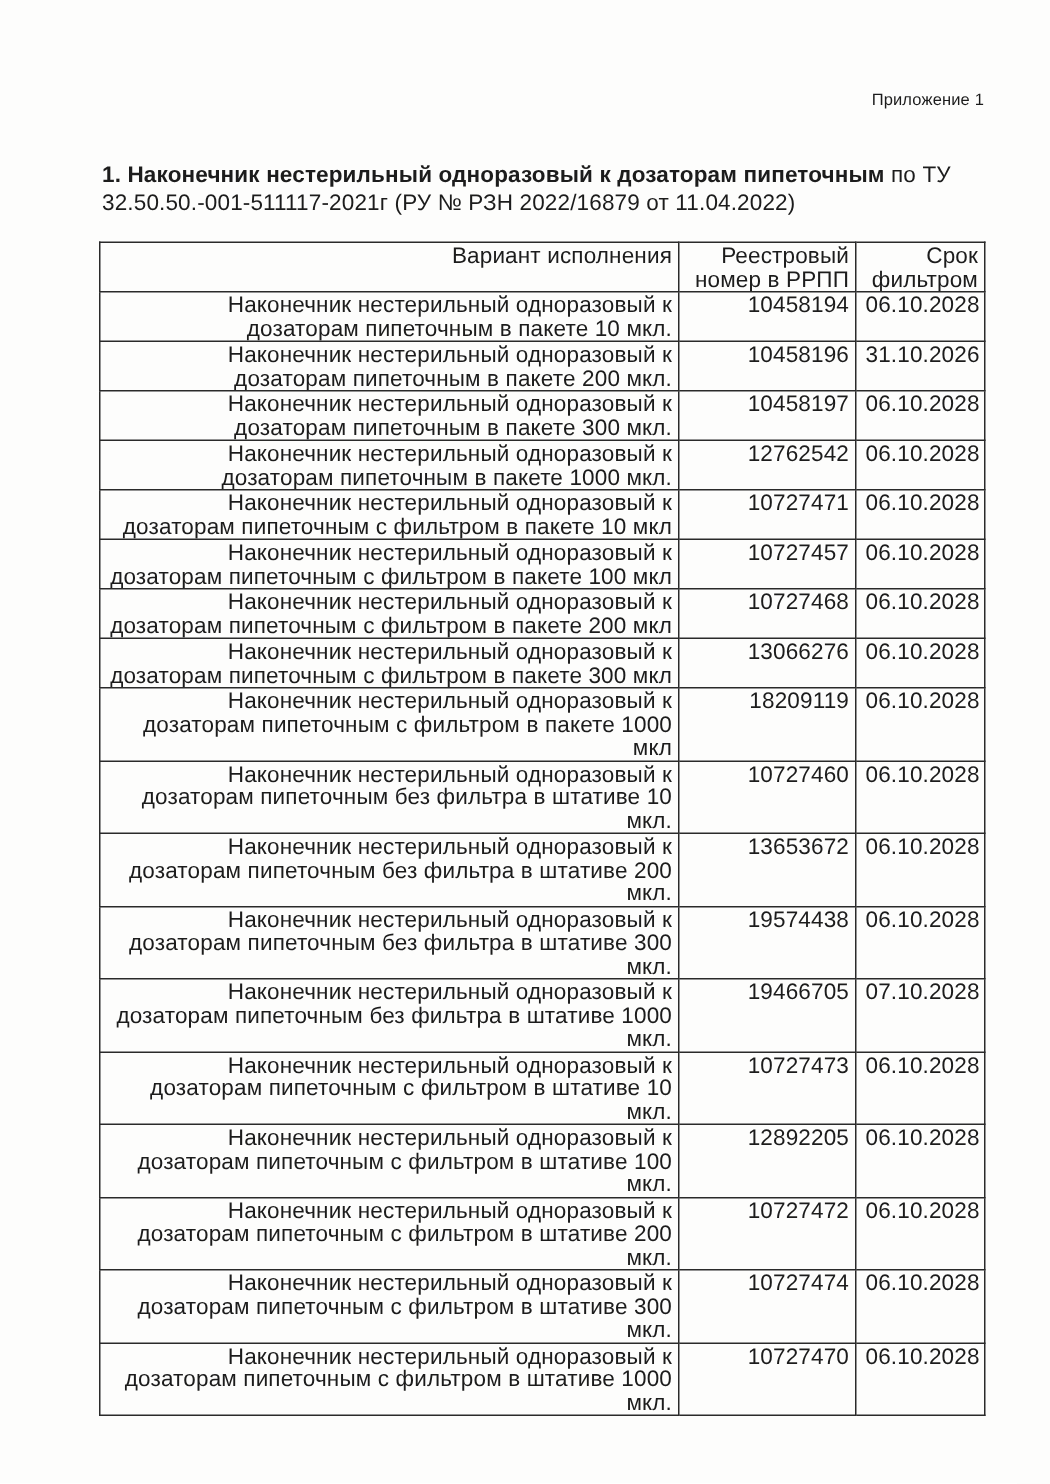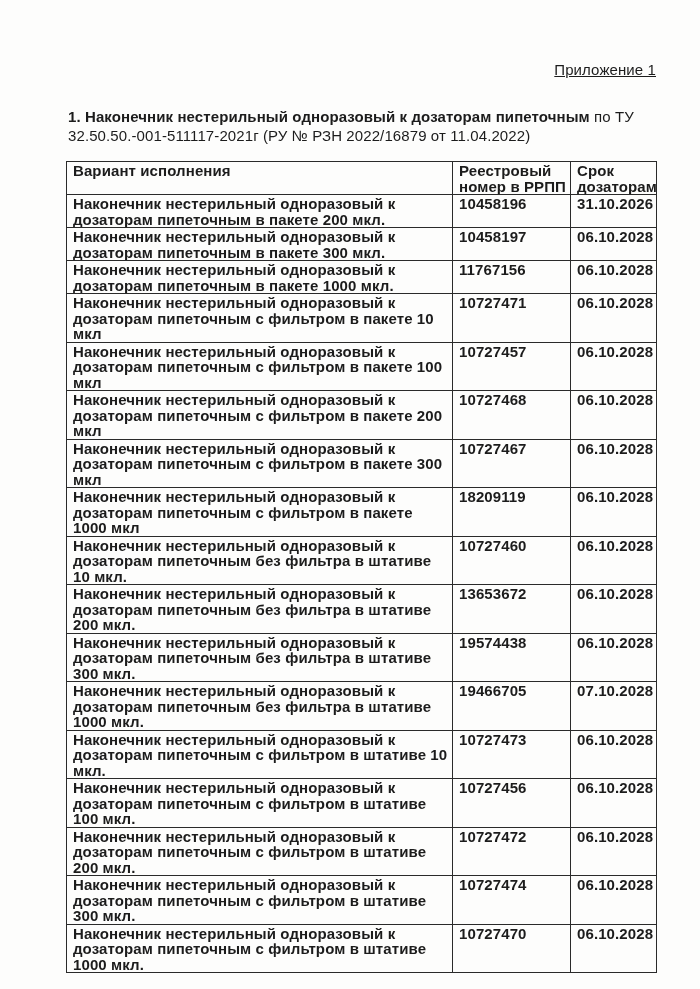--- a/index.html
+++ b/index.html
@@ -13,23 +13,22 @@
     height: 989px;
     background: #fdfdfc;
     font-family: "Liberation Sans", sans-serif;
     color: #1c1c1c;
     overflow: hidden;
   }
   .appendix {
     position: absolute;
     top: 61px;
     right: 44px;
-    font-size: 15px;
+    font-size: 11px;
     letter-spacing: 0.1px;
-    text-decoration: underline;
   }
   .title {
     position: absolute;
     left: 68px;
     top: 107px;
     width: 600px;
     margin: 0;
     font-size: 15px;
     line-height: 19px;
     letter-spacing: 0.1px;
@@ -45,22 +44,22 @@
     font-size: 15px;
   }
   table.variants col.c1 { width: 386px; }
   table.variants col.c2 { width: 118px; }
   table.variants col.c3 { width: 86px; }
   table.variants th,
   table.variants td {
     border: 1.5px solid #2a2a2a;
     padding: 1px 4px 0 6px;
     vertical-align: top;
-    text-align: left;
-    font-weight: bold;
+    text-align: right;
+    font-weight: normal;
     line-height: 15.5px;
     letter-spacing: 0.1px;
     overflow: hidden;
   }
   table.variants thead th { height: 31px; }
   table.variants tbody td { height: 30.5px; }
 </style>
 </head>
 <body>
 
@@ -73,40 +72,45 @@
   <table class="variants">
     <colgroup>
       <col class="c1">
         <col class="c2">
         <col class="c3">
     </colgroup>
     <thead>
       <tr>
         <th>Вариант исполнения</th>
         <th>Реестровый номер в РРПП</th>
-        <th>Срок дозаторам</th>
+        <th>Срок фильтром</th>
       </tr>
     </thead>
     <tbody id="table-body">
+  <tr>
+    <td>Наконечник нестерильный одноразовый к дозаторам пипеточным в пакете 10 мкл.</td>
+    <td>10458194</td>
+    <td>06.10.2028</td>
+  </tr>
 
   <tr>
     <td>Наконечник нестерильный одноразовый к дозаторам пипеточным в пакете 200 мкл.</td>
     <td>10458196</td>
     <td>31.10.2026</td>
   </tr>
 
   <tr>
     <td>Наконечник нестерильный одноразовый к дозаторам пипеточным в пакете 300 мкл.</td>
     <td>10458197</td>
     <td>06.10.2028</td>
   </tr>
 
   <tr>
     <td>Наконечник нестерильный одноразовый к дозаторам пипеточным в пакете 1000 мкл.</td>
-    <td>11767156</td>
+    <td>12762542</td>
     <td>06.10.2028</td>
   </tr>
 
   <tr>
     <td>Наконечник нестерильный одноразовый к дозаторам пипеточным с фильтром в пакете 10 мкл</td>
     <td>10727471</td>
     <td>06.10.2028</td>
   </tr>
 
   <tr>
@@ -116,21 +120,21 @@
   </tr>
 
   <tr>
     <td>Наконечник нестерильный одноразовый к дозаторам пипеточным с фильтром в пакете 200 мкл</td>
     <td>10727468</td>
     <td>06.10.2028</td>
   </tr>
 
   <tr>
     <td>Наконечник нестерильный одноразовый к дозаторам пипеточным с фильтром в пакете 300 мкл</td>
-    <td>10727467</td>
+    <td>13066276</td>
     <td>06.10.2028</td>
   </tr>
 
   <tr>
     <td>Наконечник нестерильный одноразовый к дозаторам пипеточным с фильтром в пакете 1000 мкл</td>
     <td>18209119</td>
     <td>06.10.2028</td>
   </tr>
 
   <tr>
@@ -158,21 +162,21 @@
   </tr>
 
   <tr>
     <td>Наконечник нестерильный одноразовый к дозаторам пипеточным с фильтром в штативе 10 мкл.</td>
     <td>10727473</td>
     <td>06.10.2028</td>
   </tr>
 
   <tr>
     <td>Наконечник нестерильный одноразовый к дозаторам пипеточным с фильтром в штативе 100 мкл.</td>
-    <td>10727456</td>
+    <td>12892205</td>
     <td>06.10.2028</td>
   </tr>
 
   <tr>
     <td>Наконечник нестерильный одноразовый к дозаторам пипеточным с фильтром в штативе 200 мкл.</td>
     <td>10727472</td>
     <td>06.10.2028</td>
   </tr>
 
   <tr>

